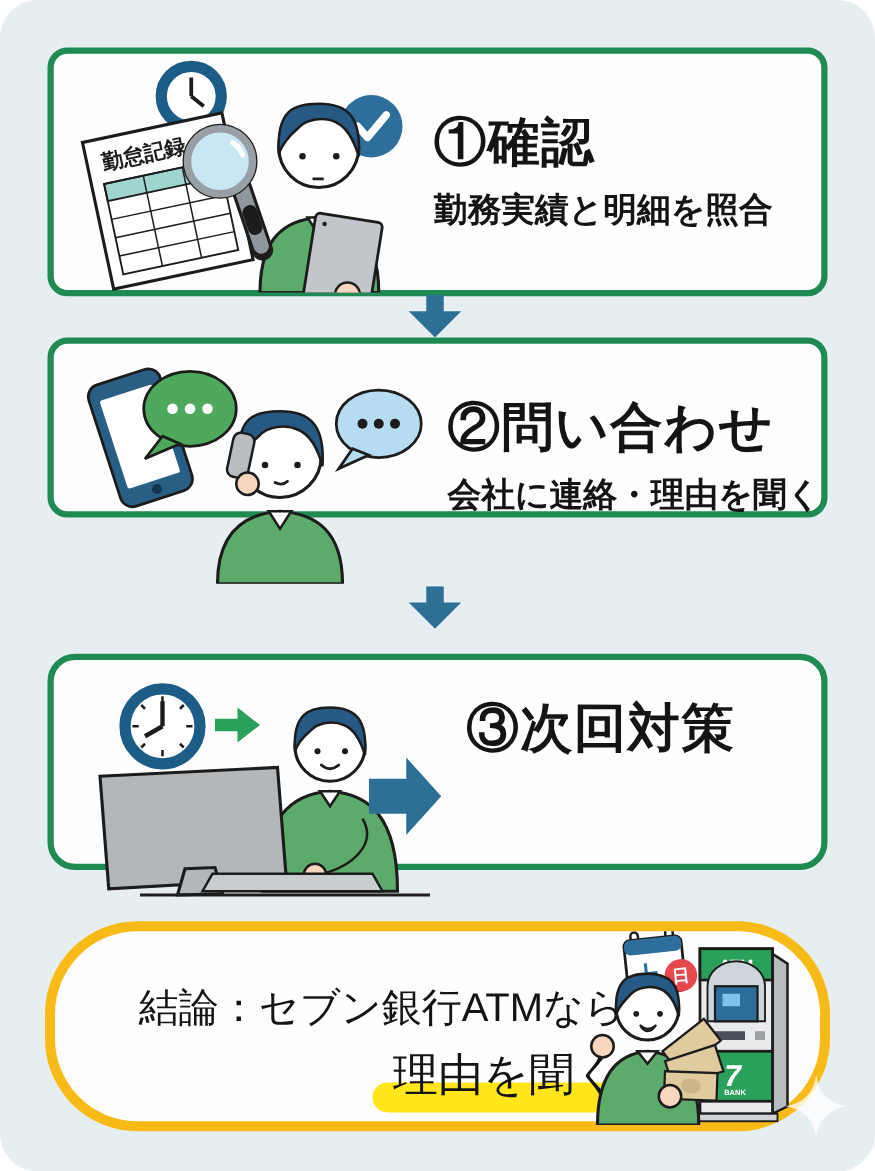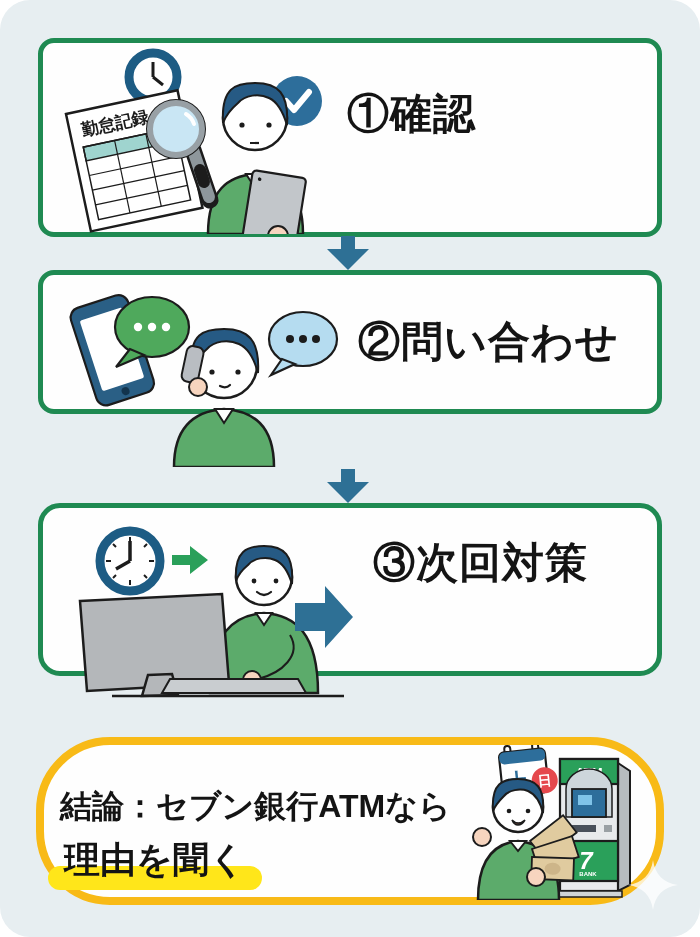--- a/index.html
+++ b/index.html
@@ -3,40 +3,40 @@
 <meta charset="utf-8">
 <style>
   * { margin:0; padding:0; box-sizing:border-box; }
   html,body { width:700px; height:937px; background:#ffffff; font-family:"Liberation Sans",sans-serif; }
   .canvas { position:relative; width:700px; height:937px; background:#e7eef1; border-radius:30px; overflow:hidden; }
 
   .step-box { position:absolute; left:38px; width:624px; background:#fefefe;
               border:5px solid #1f8a52; border-radius:16px; }
   #step1 { top:38px;  height:199px; }
   #step2 { top:270px; height:144px; }
-  #step3 { top:503px; height:173px;border-radius:22px; }
+  #step3 { top:523px; height:173px;border-radius:22px; }
 
   .step-illo { position:absolute; }
   .step-text { position:absolute; color:#141414; }
   .step-title { font-size:42px; font-weight:800; letter-spacing:1px; line-height:1.1; white-space:nowrap; }
   .step-subtitle { font-size:27px; font-weight:700; line-height:1.38; margin-top:13px; white-space:nowrap; }
   #step1 .step-text { left:304px; top:48px; }
   #step2 .step-text { left:315px; top:44px; }
   #step3 .step-text { left:330px; top:32px; }
   #step3 .step-subtitle { margin-top:9px; }
 
   .down-arrow { position:absolute; left:327px; width:42px; height:34px; }
   #down-arrow-1 { top:236px; }
   #down-arrow-2 { top:469px; }
   .side-arrow { position:absolute; left:252px; top:78px; width:58px; height:62px; }
 
   .conclusion-box { position:absolute; left:36px; top:737px; width:628px; height:168px;
                     background:#fefefe; border:8px solid #f8ba17; border-radius:74px; }
-  .conclusion-text { position:absolute; left:16px; top:40px; width:440px; text-align:left;
-                     color:#141414; font-weight:700; }
+  .conclusion-text { position:absolute; left:16px; top:40px; width:440px; text-align:right;
+                     color:#141414; font-weight:400; }
   .conclusion-line1 { font-size:32px; white-space:nowrap; }
   .conclusion-line2 { font-size:36px; margin-top:7px; }
   .hl { position:relative; display:inline-block; padding:0 4px; }
   .hl::before { content:""; position:absolute; left:-12px; right:-12px; bottom:-5px; height:24px;
                 background:#ffe61a; border-radius:12px; }
   .hl .hl-inner { position:relative; }
 
   .conclusion-illo { position:absolute; left:424px; top:0; }
   .sparkle { position:absolute; left:628px; top:860px; width:50px; height:50px; }
 
@@ -93,20 +93,21 @@
         <line x1="143" y1="102" x2="160" y2="152" stroke="#1c1c1c" stroke-width="17" stroke-linecap="round"></line>
         <line x1="143" y1="102" x2="159" y2="149" stroke="#8e979c" stroke-width="12" stroke-linecap="round"></line>
         <line x1="150" y1="122" x2="154" y2="134" stroke="#1c1c1c" stroke-width="12" stroke-linecap="round"></line>
         <circle cx="126" cy="81" r="29" fill="#c9e6f4" stroke="#1c1c1c" stroke-width="2"></circle>
         <circle cx="126" cy="81" r="26" fill="none" stroke="#98a0a5" stroke-width="6"></circle>
         <path d="M136,66 a18,18 0 0 1 8,10" fill="none" stroke="#ffffff" stroke-width="4" stroke-linecap="round"></path>
       </g>
     </svg>
     <div class="step-text">
       <div class="step-title">①確認</div>
+      <div class="step-subtitle">勤務実績と明細を照合</div>
     </div>
   </div>
 
   <svg class="down-arrow" id="down-arrow-1" viewBox="0 0 42 34">
     <polygon points="14,0 28,0 28,13 42,13 21,34 0,13 14,13" fill="#2e7095"></polygon>
   </svg>
 
   <div class="step-box" id="step2">
     <svg class="step-illo" style="left:9px; top:8px;" width="293" height="184" viewBox="0 0 293 184">
 
@@ -141,20 +142,21 @@
       <g>
         <ellipse cx="251" cy="56" rx="34" ry="27" fill="#b5dcf0" stroke="#1c1c1c" stroke-width="2.2"></ellipse>
         <path d="M230,76 L219,92 L243,81 Z" fill="#b5dcf0" stroke="#1c1c1c" stroke-width="2.2"></path>
         <circle cx="238" cy="56" r="4" fill="#1c1c1c"></circle>
         <circle cx="251" cy="56" r="4" fill="#1c1c1c"></circle>
         <circle cx="264" cy="56" r="4" fill="#1c1c1c"></circle>
       </g>
     </svg>
     <div class="step-text">
       <div class="step-title">②問い合わせ</div>
+      <div class="step-subtitle">会社に連絡・理由を聞く</div>
     </div>
   </div>
 
   <svg class="down-arrow" id="down-arrow-2" viewBox="0 0 42 34">
     <polygon points="14,0 28,0 28,13 42,13 21,34 0,13 14,13" fill="#2e7095"></polygon>
   </svg>
 
   <div class="step-box" id="step3">
     <svg class="step-illo" style="left:9px; top:7px;" width="298" height="185" viewBox="0 0 298 185">
 

